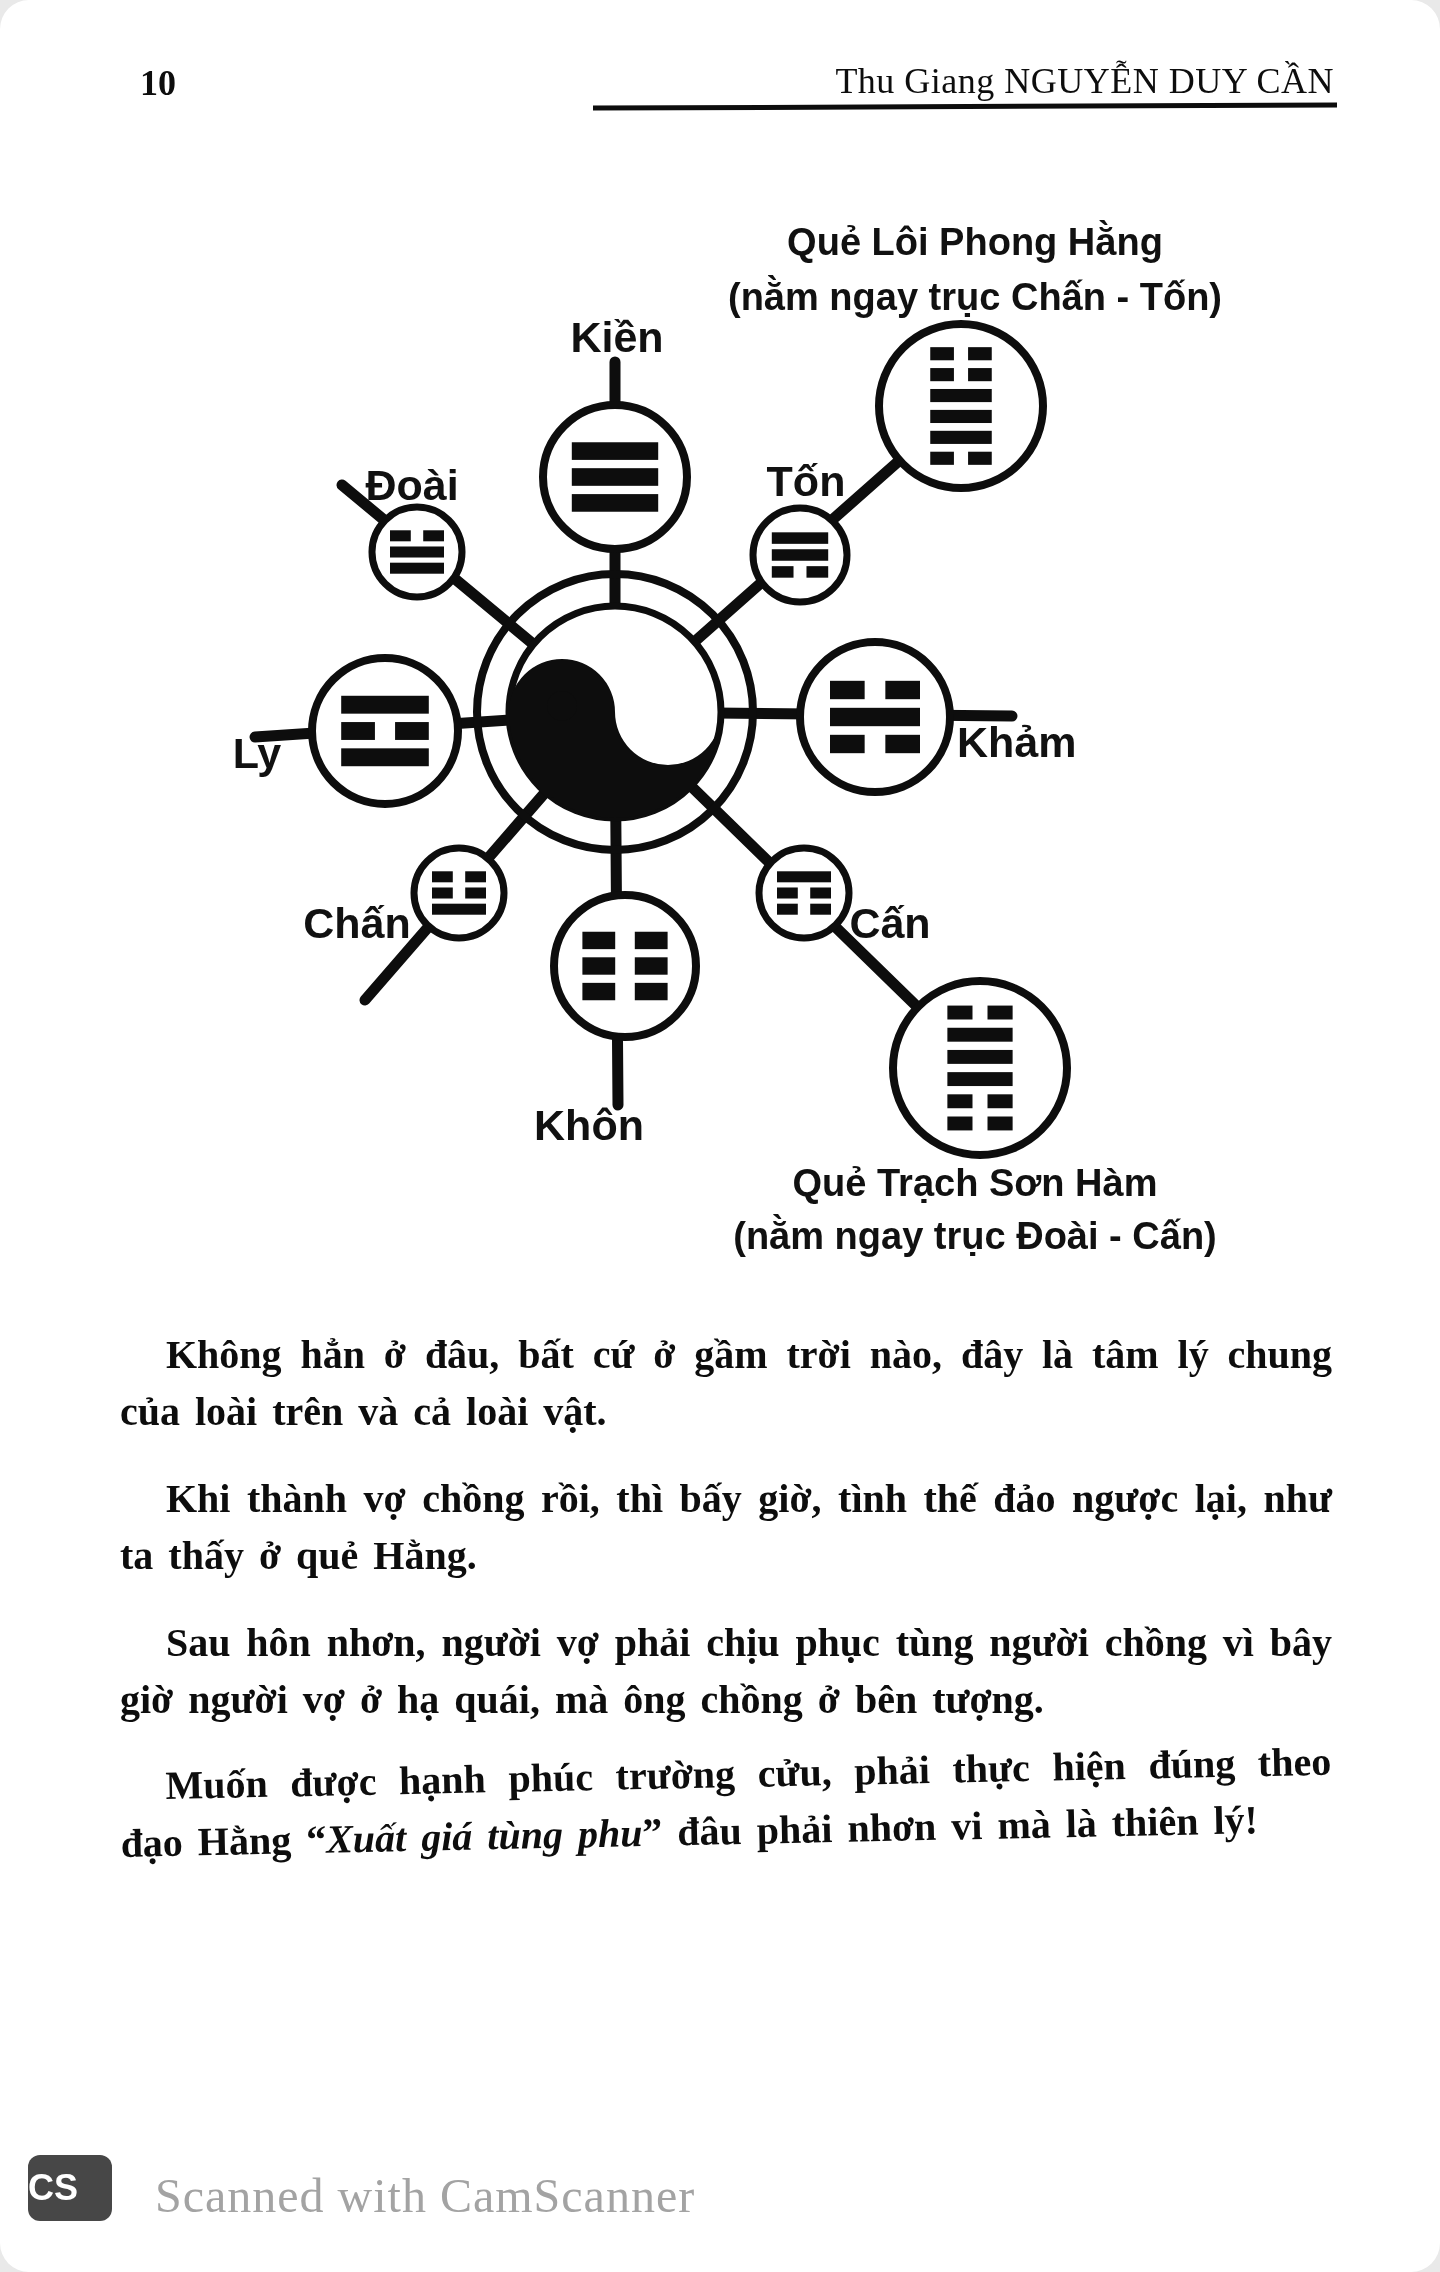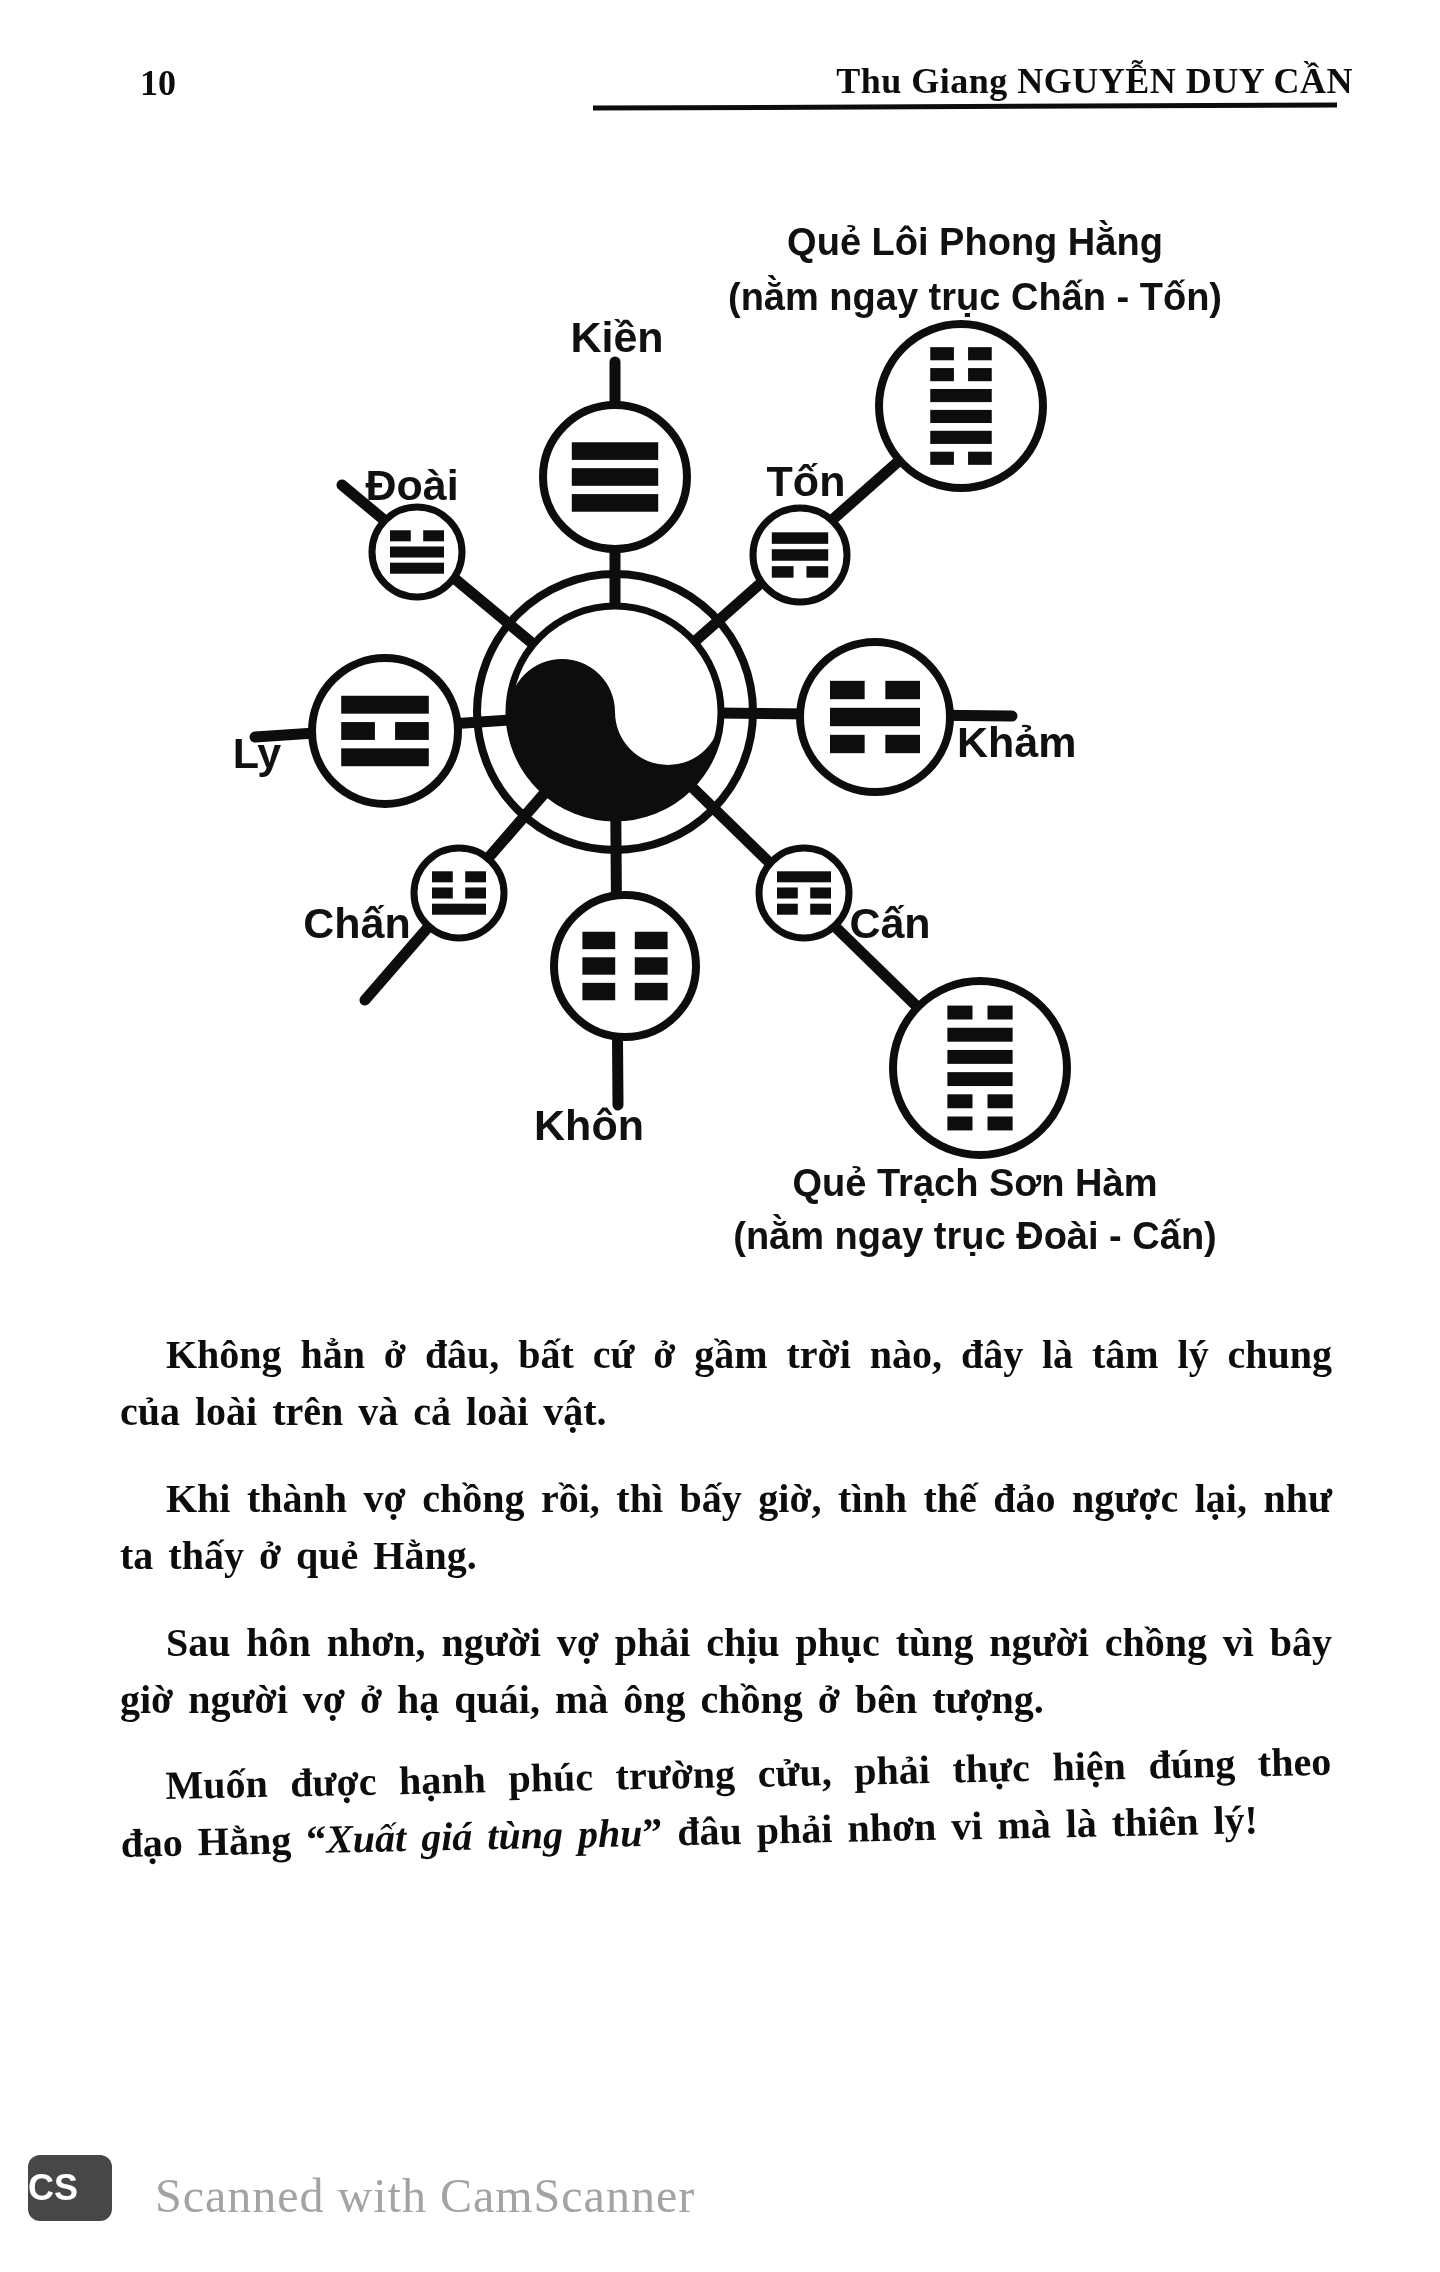--- a/index.html
+++ b/index.html
@@ -1,22 +1,22 @@
 <!DOCTYPE html>
 <html><head>
 <meta charset="utf-8">
 <style>
   html,body{margin:0;padding:0;background:#e9e9e9;}
   .page{
     position:relative;width:1440px;height:2272px;background:#ffffff;
-    overflow:hidden;font-family:"Liberation Serif",serif;color:#0d0d0d;
+    overflow:hidden;font-family:"Liberation Serif",serif;color:#0d0d0d;border-radius:29px;
   }
   
   .pagenum{position:absolute;left:140px;top:62px;font-size:36px;font-weight:bold;}
-  .htitle{position:absolute;right:87px;top:60px;font-size:36px;font-weight:bold;letter-spacing:.5px;}
+  .htitle{position:absolute;right:106px;top:60px;font-size:36px;font-weight:normal;letter-spacing:.5px;}
   .hrule{position:absolute;left:593px;top:104px;width:744px;height:5px;background:#0d0d0d;transform:rotate(-.25deg);}
   
   svg.bagua{position:absolute;left:0;top:0;}
   svg.bagua line{stroke:#0d0d0d;stroke-width:11;stroke-linecap:round;}
   svg.bagua circle.node{fill:#ffffff;stroke:#0d0d0d;}
   svg.bagua g[data-geo] rect{fill:#0d0d0d;}
   svg.bagua text{font-family:"Liberation Sans",sans-serif;font-weight:bold;fill:#111;}
   text.lbl{font-size:43px;}
   text.cap{font-size:38px;}
   

